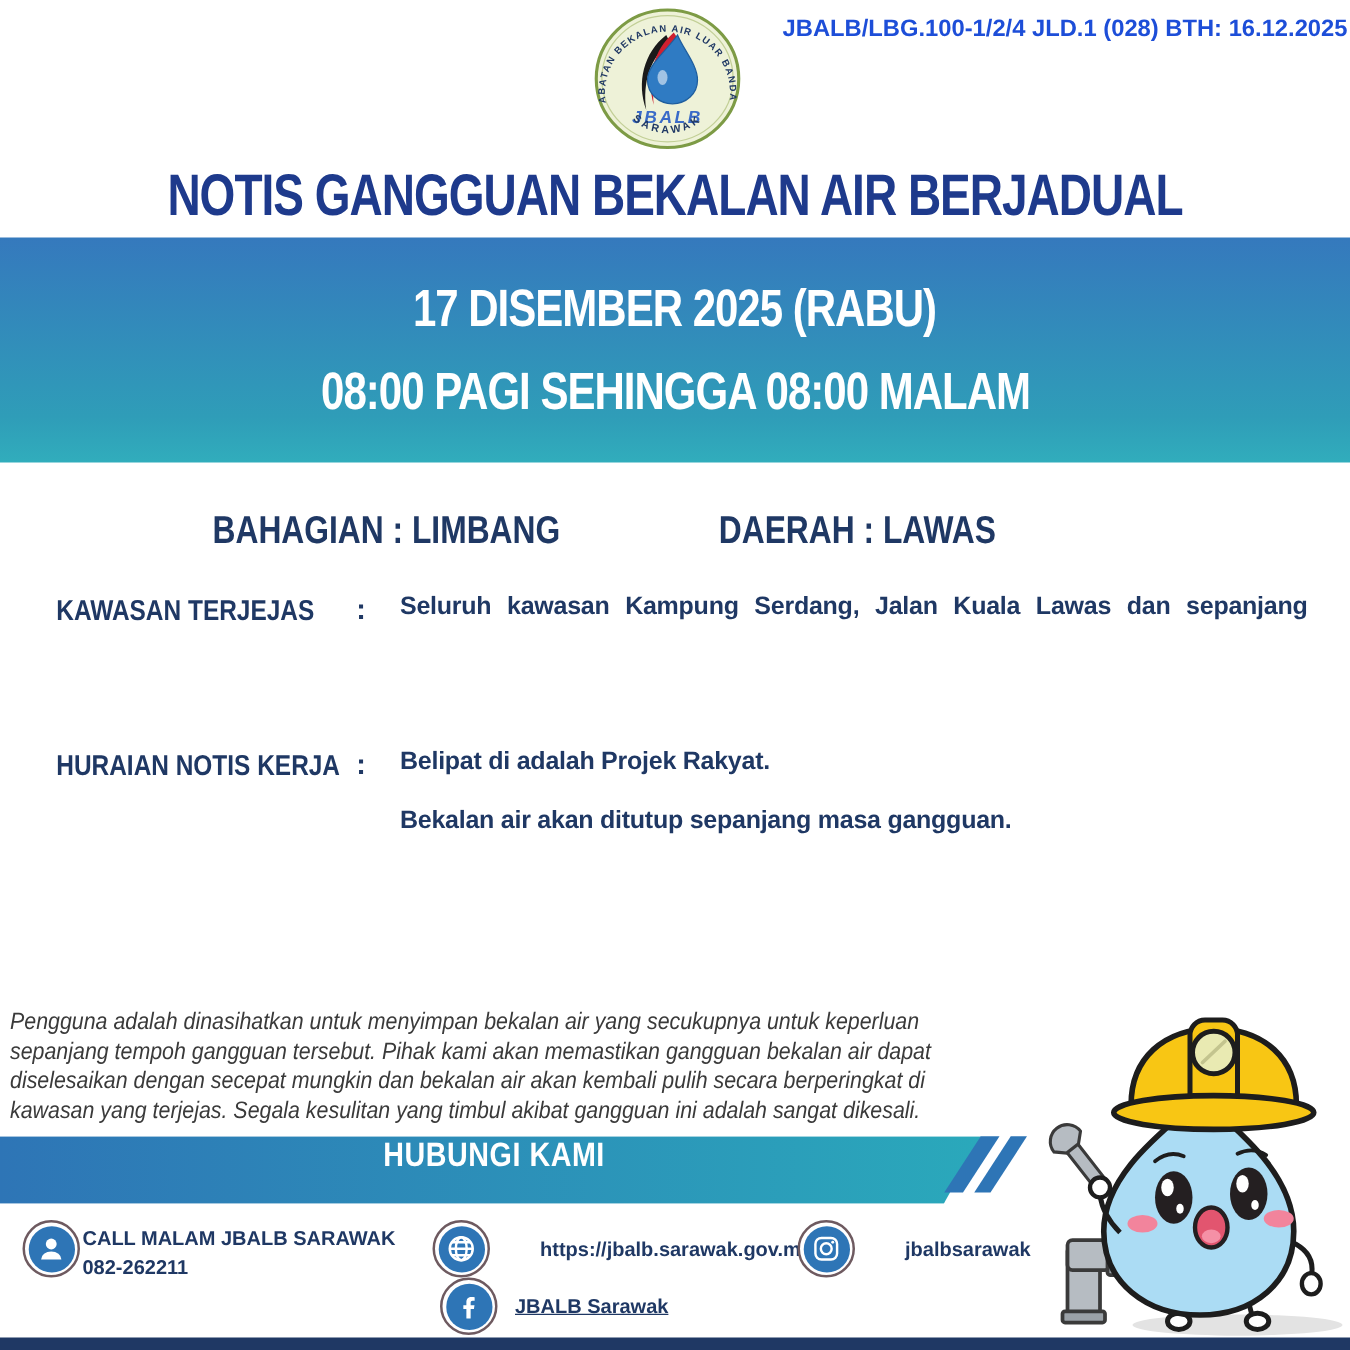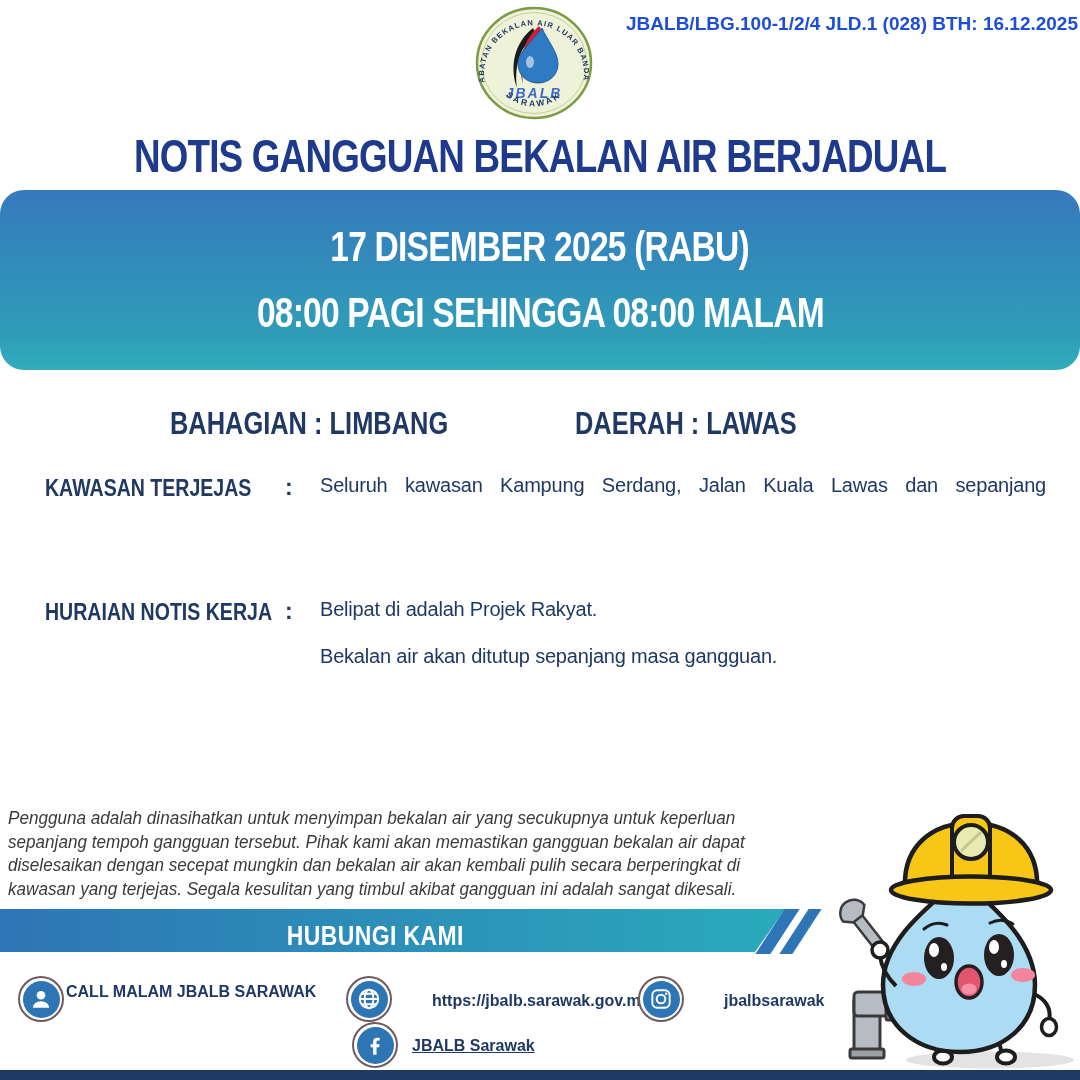--- a/index.html
+++ b/index.html
@@ -11,48 +11,48 @@
   .ref{position:absolute;top:13px;right:2px;font-size:19px;font-weight:bold;color:#1d4ed8;white-space:nowrap;}
 
   
   .title{position:absolute;top:128px;left:0;width:1080px;text-align:center;
          font-size:46px;font-weight:bold;color:#1e3a8c;letter-spacing:-1px;
          transform:scaleX(0.8) scaleY(1.02);transform-origin:center top;white-space:nowrap;}
 
   
   .banner{position:absolute;top:190px;left:0;width:1080px;height:180px;
           background:linear-gradient(180deg,#3579bd 0%,#2f9db8 80%,#31adbc 100%);
-          display:flex;flex-direction:column;align-items:center;justify-content:center;gap:18px;border-radius:24px;}
+          display:flex;flex-direction:column;align-items:center;justify-content:center;gap:18px;}
   .banner-line{color:#ffffff;font-weight:bold;font-size:42px;letter-spacing:-1px;white-space:nowrap;
                transform:scaleX(0.8);transform-origin:center;}
 
   
   .region-item{position:absolute;top:406px;font-size:31px;font-weight:bold;color:#1f3864;
                transform:scaleX(0.82);transform-origin:left top;white-space:nowrap;}
   .bahagian{left:170px;} .daerah{left:575px;}
 
   
   .section{position:absolute;left:0;width:1080px;}
   .sec-kawasan{top:462px;} .sec-huraian{top:586px;}
   .sec-label{position:absolute;left:45px;top:13px;font-size:23px;font-weight:bold;color:#1f3864;
              transform:scaleX(0.85);transform-origin:left top;white-space:nowrap;}
   .sec-colon{position:absolute;left:285px;top:12px;font-size:23px;font-weight:bold;color:#1f3864;}
   .sec-text{position:absolute;left:320px;top:0;width:726px;}
-  .sec-line{font-size:20px;font-weight:normal;color:#1f3864;line-height:47px;letter-spacing:-0.2px;}
+  .sec-line{font-size:20px;font-weight:bold;color:#1f3864;line-height:47px;letter-spacing:-0.2px;}
   .jline{text-align:justify;text-align-last:justify;}
 
   
   .advisory{position:absolute;left:8px;top:806px;width:856px;font-size:19px;font-style:italic;
             color:#3a3a3a;line-height:23.5px;transform:scaleX(0.9);transform-origin:left top;}
 
   
-  .band{position:absolute;top:909px;left:0;width:785px;height:43px;
+  .band{position:absolute;top:909px;left:0;width:785px;height:54px;
         background:linear-gradient(90deg,#2e75b6 0%,#2aaabb 100%);
         clip-path:polygon(0 0,785px 0,755px 100%,0 100%);
-        display:flex;align-items:flex-end;justify-content:center;}
+        display:flex;align-items:flex-start;justify-content:center;padding-left:20px;}
   .band-text{color:#ffffff;font-weight:bold;font-size:27px;letter-spacing:0.5px;
              transform:scaleX(0.85);padding-right:40px;white-space:nowrap;}
   .stripe{position:absolute;top:909px;height:45px;background:#2e75b6;transform:skewX(-33deg);}
   .stripe1{left:770px;width:15px;} .stripe2{left:794px;width:13px;}
 
   
   .ring{position:absolute;width:46px;height:46px;border:2.5px solid #6e5a60;border-radius:50%;
         background:#ffffff;display:flex;align-items:center;justify-content:center;box-sizing:border-box;}
   .disc{width:37px;height:37px;border-radius:50%;background:#2e75b6;display:flex;
         align-items:center;justify-content:center;}
@@ -136,20 +136,21 @@
   <div class="ring r-person">
     <div class="disc">
       <svg viewBox="0 0 24 24">
           <circle cx="12" cy="8.5" r="4" fill="#fff"></circle>
           <path d="M4.5 20 a7.5 6 0 0 1 15 0 z" fill="#fff"></path>
         </svg>
     </div>
   </div>
   <div class="ctext t-person">
     <div>CALL MALAM JBALB SARAWAK</div>
+    <div>082-262211</div>
   </div>
 
   <div class="ring r-globe">
     <div class="disc">
       <svg viewBox="0 0 24 24" fill="none" stroke="#fff" stroke-width="1.8">
         <circle cx="12" cy="12" r="8.5"></circle>
           <ellipse cx="12" cy="12" rx="4" ry="8.5"></ellipse>
         <path d="M3.5 12 h17 M5 7.2 h14 M5 16.8 h14"></path>
       </svg>
     </div>

